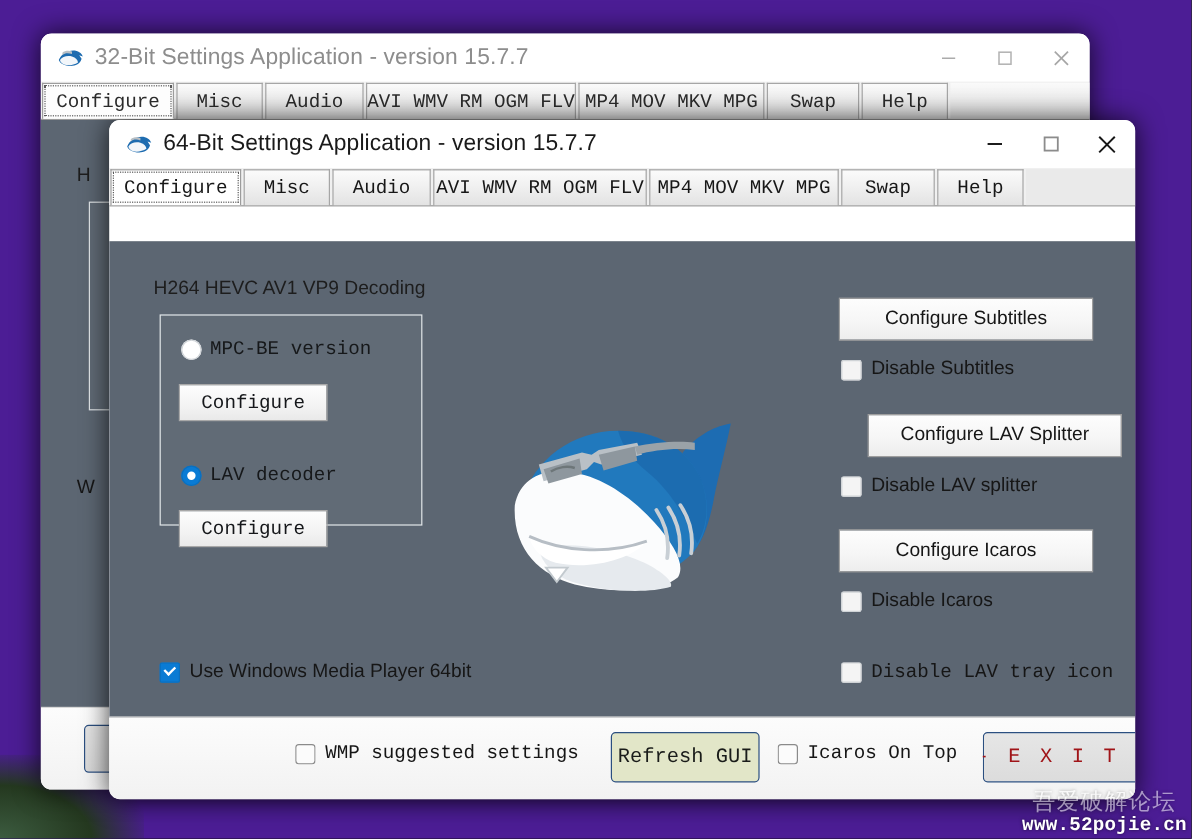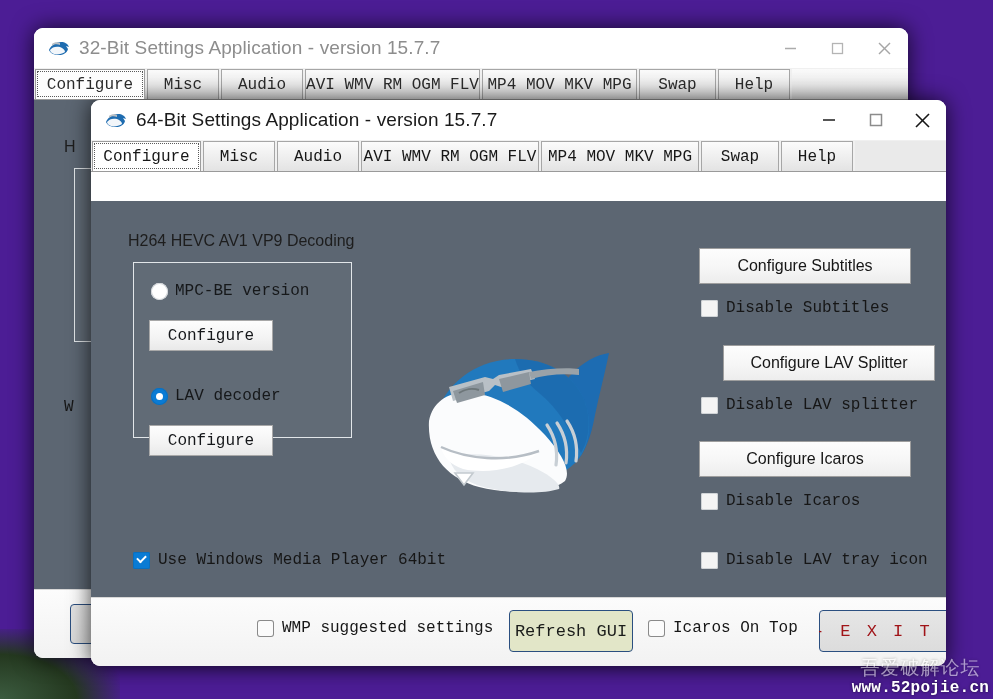--- a/index.html
+++ b/index.html
@@ -195,21 +195,21 @@
     width: 7px; height: 4px;
     border-left: 2px solid #fff;
     border-bottom: 2px solid #fff;
     transform: rotate(-45deg);
   }
   .cb.outline {
     background: #fbfbfb;
     box-shadow: inset 0 0 0 1px #8a8a8a;
     border-radius: 3px;
   }
-  .cb-label { margin-left: 8px; font-size: 16px; color: #161616; white-space: nowrap; font-family: Liberation Mono, monospace; }
+  .cb-label { margin-left: 8px; font-size: 16px; color: #161616; white-space: nowrap; }
   .cb-label.mono { font-family: "Liberation Mono", "DejaVu Sans Mono", monospace; }
 
   
   .footer {
     position: absolute;
     left: 0; right: 0; bottom: 0;
     height: 68px;
     background: linear-gradient(180deg,#fcfcfc 0%, #f2f2f2 100%);
     border-top: 1px solid #d8d8d8;
   }
@@ -453,21 +453,21 @@
       <div class="clip-mask" style="left:610px; top:348px; width:232px; height:26px;">
         <div class="cb-row" style="left:0; top:2px;">
           <div class="cb"></div>
           <div class="cb-label mono">Disable LAV tray icon</div>
         </div>
       </div>
     </div>
 
     <div class="footer">
 
-      <div class="cb-row" style="left:166px; top:21px;">
+      <div class="cb-row" style="left:155px; top:21px;">
         <div class="cb outline"></div>
         <div class="cb-label mono">WMP suggested settings</div>
       </div>
 
       <div class="footer-btn refresh" style="left:418px; top:12px; width:124px; height:42px;">Refresh GUI</div>
 
       <div class="cb-row" style="left:557px; top:21px;">
         <div class="cb outline"></div>
         <div class="cb-label mono">Icaros On Top</div>
       </div>

